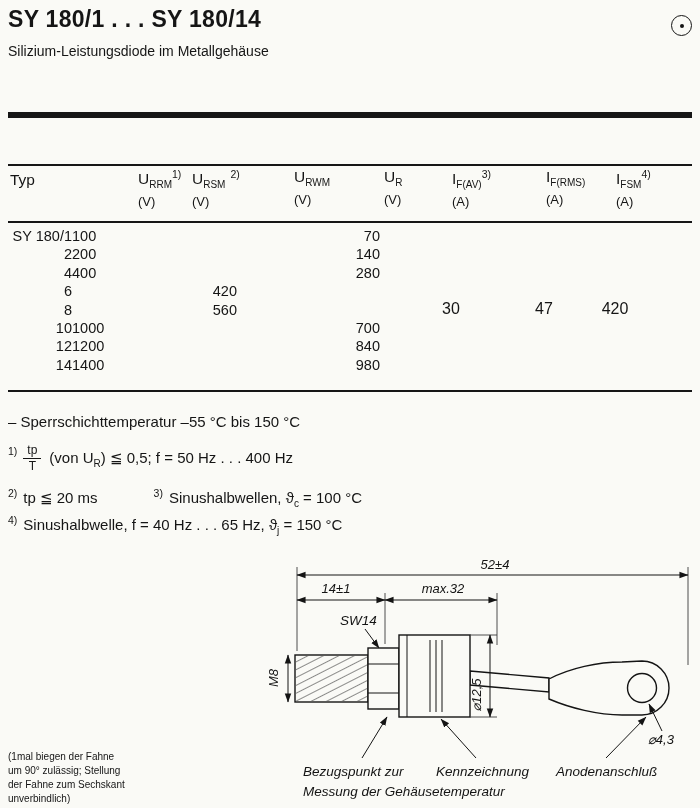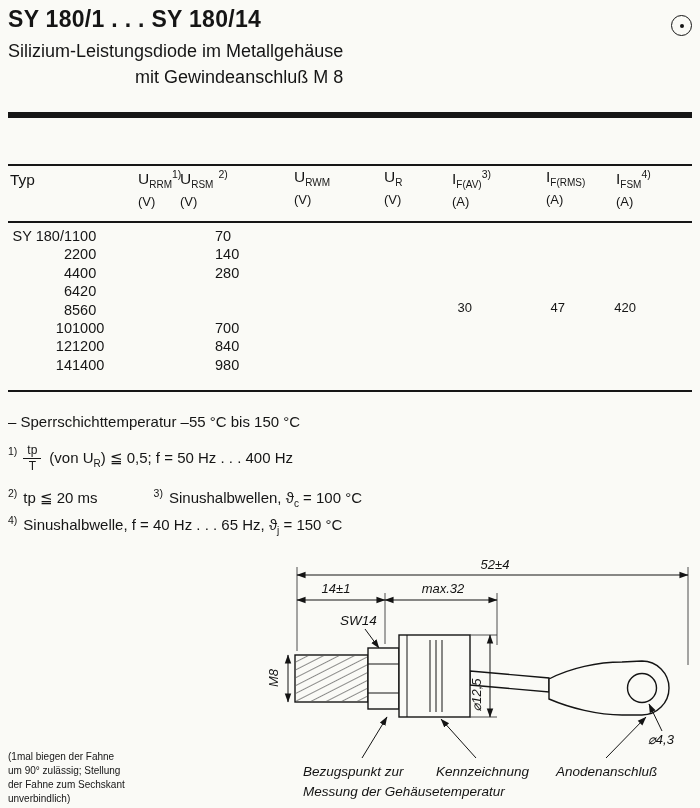--- a/index.html
+++ b/index.html
@@ -8,21 +8,21 @@
     background:#fafaf6;
     color:#151515;
     font-family:"Liberation Sans", sans-serif;
     -webkit-font-smoothing:antialiased;
   }
   .page { position:relative; width:700px; height:808px; overflow:hidden;border-radius:15px; }
   .abs { position:absolute; }
 
   
   .title { left:8px; top:6px; font-size:23px; font-weight:bold; letter-spacing:.3px; }
-  .subtitle { left:8px; top:38px; font-size:18px; line-height:26px;text-align:right; }
+  .subtitle { left:8px; top:38px; font-size:14px; line-height:26px; }
   .page-mark { left:671px; top:15px; width:19px; height:19px; border:1.8px solid #141414;
                border-radius:50%; display:flex; align-items:center; justify-content:center; }
   .page-mark .dot { width:4px; height:4px; background:#141414; border-radius:50%; }
 
   .rule { position:absolute; left:8px; width:684px; background:#161616; }
   .rule-thick { top:112px; height:6px; }
   .rule-t1 { top:164px; height:2px; }
   .rule-t2 { top:221px; height:2px; }
   .rule-t3 { top:390px; height:2px; }
 
@@ -31,22 +31,22 @@
   .th .unit { font-size:13px; margin-top:4px; }
   sub { font-size:10px; }
   sup { font-size:10.5px; }
   .sup-gap { margin-left:5px; }
 
   
   .t-rows { position:absolute; left:8px; top:227px; width:684px; }
   .t-row { display:flex; height:18.4px; line-height:18.4px; font-size:14.5px; }
   .c-typ { width:64px;  text-align:right; }
   .c-v1  { width:143px; text-align:left; }
-  .c-v2  { width:165px; text-align:left; }
-  .cur { position:absolute; top:300px; font-size:13px; text-align:right; width:42px; }
+  .c-v2  { width:165px; text-align:right; }
+  .cur { position:absolute; top:300px; font-size:16px; text-align:center; width:42px; }
   .cur-avg { left:430px; } .cur-rms { left:523px; } .cur-fsm { left:594px; }
 
   
   .note { position:absolute; left:8px; font-size:15px; }
   .note-flex { display:flex; align-items:center; }
   .mk { font-size:10.5px; margin-right:4px; }
   .note-flex .mk { transform:translateY(-8px); }
   .frac { display:inline-block; text-align:center; font-size:12px; margin:0 2px; }
   .frac .num { display:block; padding:0 4px 1px; border-bottom:1.6px solid #151515; line-height:1.1; }
   .frac .den { display:block; padding-top:1px; line-height:1.1; }
@@ -67,37 +67,36 @@
 <body>
 
 <div class="page">
 
   <div class="abs title">SY 180/1 . . . SY 180/14</div>
   <div class="abs page-mark">
       <span class="dot"></span>
     </div>
   <div class="abs subtitle">
     <div>Silizium-Leistungsdiode im Metallgehäuse</div>
-    <div>mit Gewindeanschluß M 8</div>
   </div>
 
   <div class="rule rule-thick"></div>
 
   <div class="rule rule-t1"></div>
   <div class="rule rule-t2"></div>
   <div class="rule rule-t3"></div>
 
   <div class="th" style="left:10px; top:171px">Typ</div>
 
   <div class="th" style="left:138px; top:168px">
     <div class="sym"><span>U</span><sub>RRM</sub><sup>1)</sup></div>
     <div class="unit">(V)</div>
   </div>
 
-  <div class="th" style="left:180px; top:168px">
+  <div class="th" style="left:192px; top:168px">
     <div class="sym"><span>U</span><sub>RSM</sub><sup class="sup-gap">2)</sup></div>
     <div class="unit">(V)</div>
   </div>
 
   <div class="th" style="left:294px; top:168px">
     <div class="sym"><span>U</span><sub>RWM</sub></div>
     <div class="unit">(V)</div>
   </div>
 
   <div class="th" style="left:384px; top:168px">

